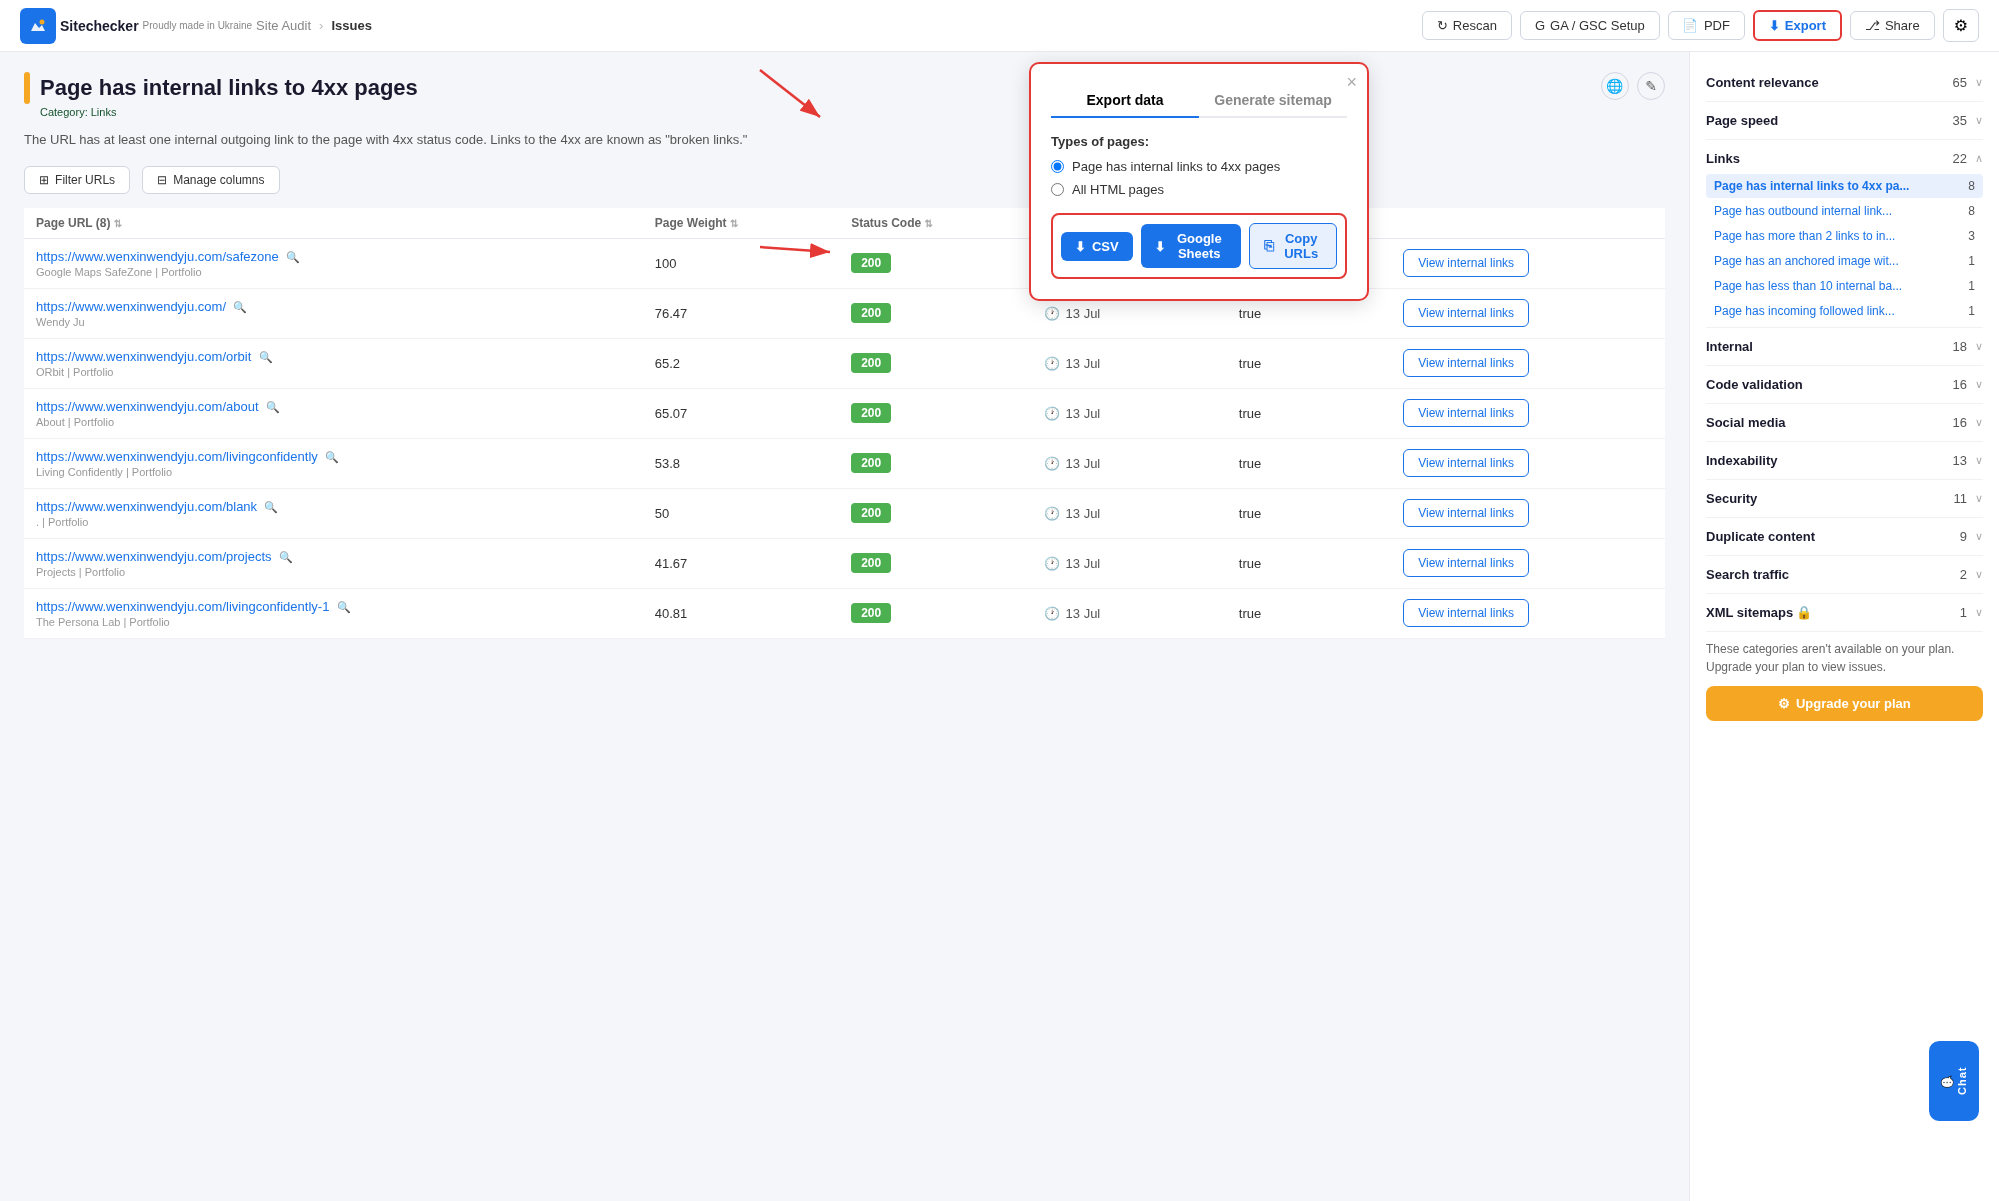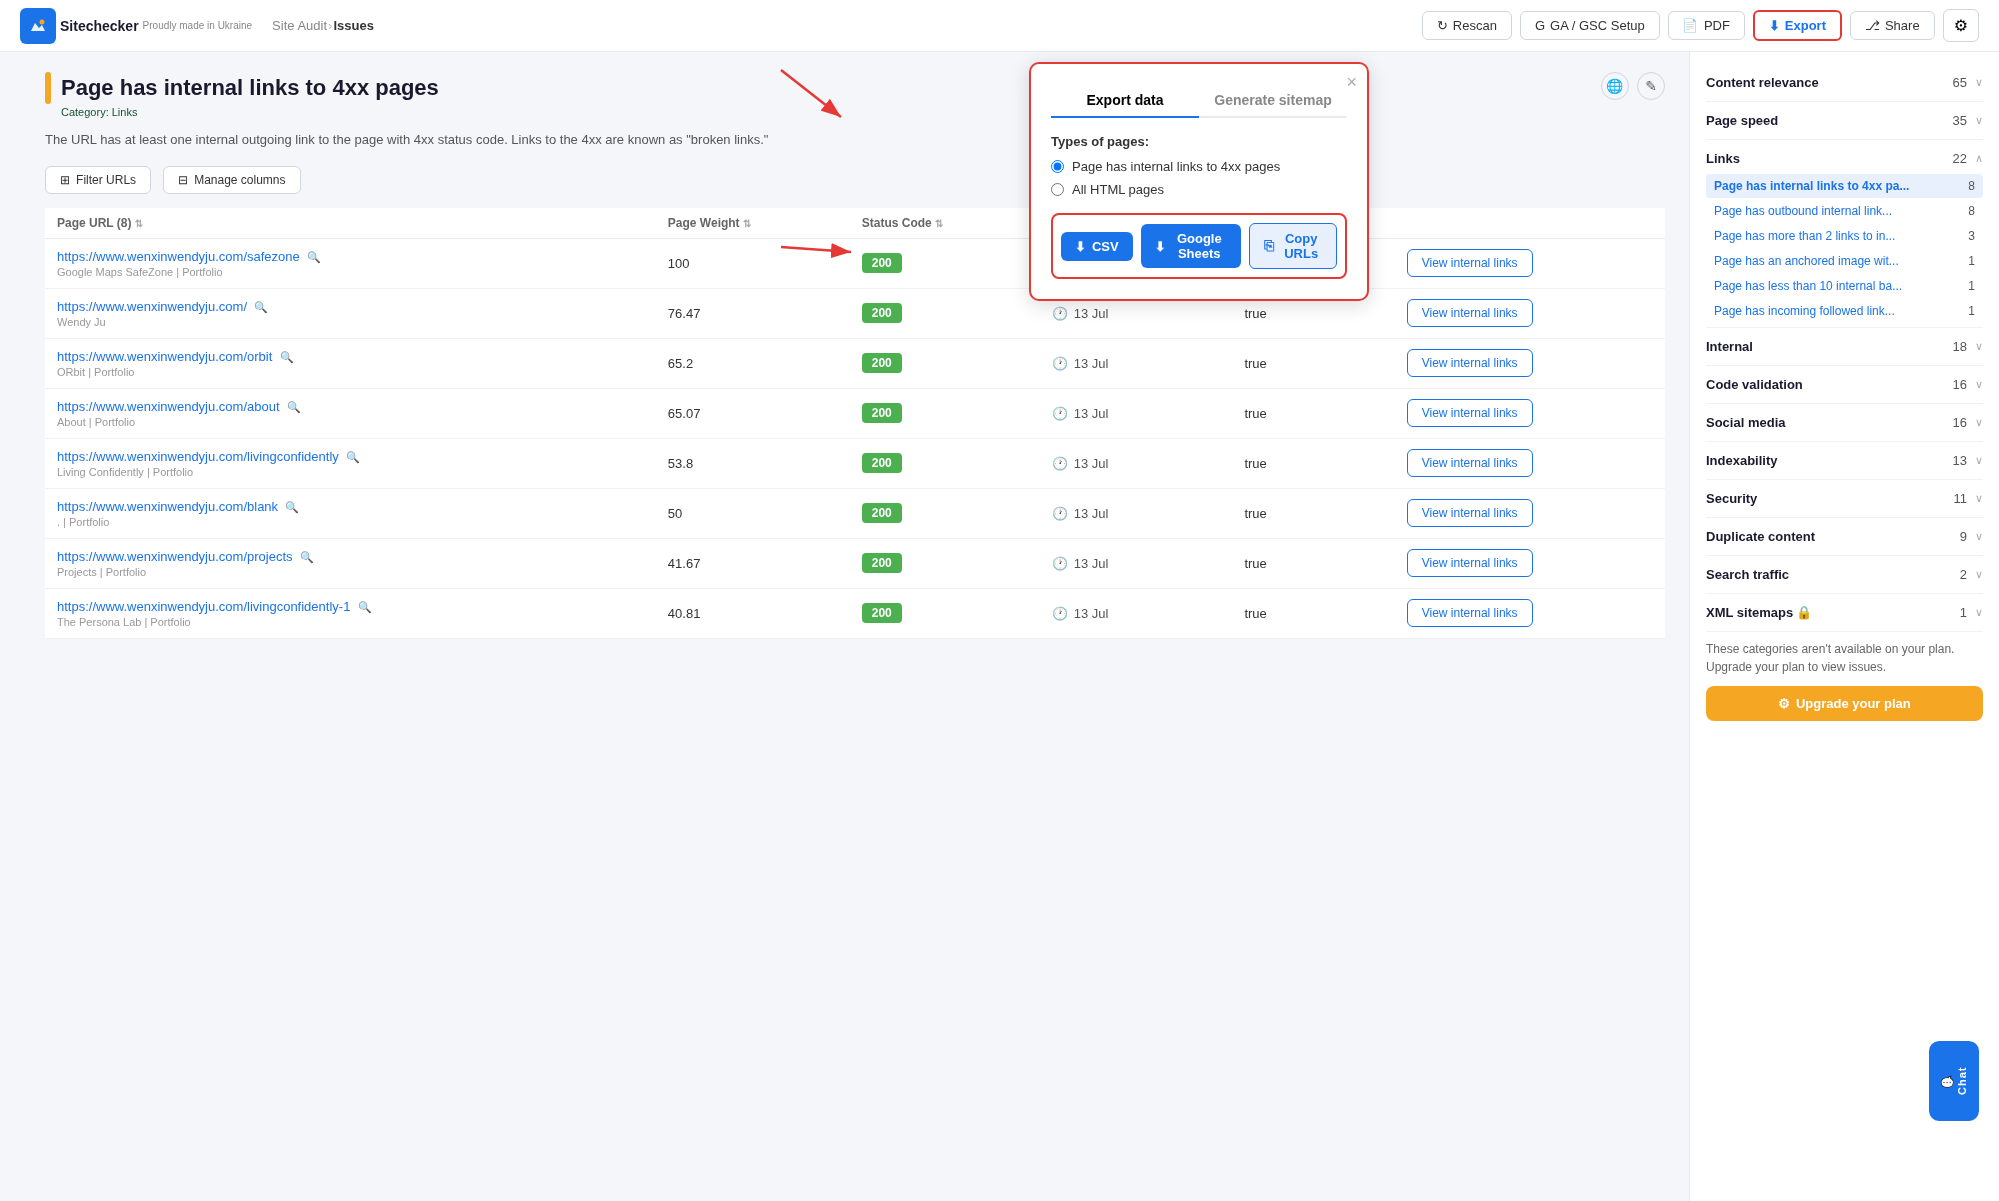--- a/index.html
+++ b/index.html
@@ -5,37 +5,37 @@
     * { box-sizing: border-box; margin: 0; padding: 0; }
     body { font-family: -apple-system, BlinkMacSystemFont, 'Segoe UI', sans-serif; font-size: 13px; background: #f5f6fa; color: #333; }
 
     
     .top-nav {
       display: flex; align-items: center; justify-content: space-between;
       background: #fff; padding: 0 20px; height: 52px;
       border-bottom: 1px solid #e8eaf0; position: relative; z-index: 10;
     }
     .nav-logo { display: flex; align-items: center; gap: 4px; }
-    .nav-breadcrumb { display: flex; align-items: center; gap: 1px; font-size: 13px; color: #555; margin-left: 20px; }
+    .nav-breadcrumb { display: flex; align-items: center; gap: 8px; font-size: 13px; color: #555; margin-left: 4px; }
     .nav-breadcrumb .separator { color: #bbb; }
     .nav-breadcrumb .current { font-weight: 600; color: #333; }
     .nav-left { display: flex; align-items: center; }
     .nav-actions { display: flex; align-items: center; gap: 8px; }
     .nav-btn {
       display: flex; align-items: center; gap: 5px;
       padding: 6px 14px; border-radius: 6px; border: 1.5px solid #d0d5e0;
       background: #fff; color: #333; font-size: 13px; cursor: pointer; font-weight: 500;
     }
     .nav-btn.export-btn {
       border: 2px solid #e53935; color: #1a73e8; font-weight: 600;
     }
     .gear-btn { padding: 6px 10px; border-radius: 6px; border: 1.5px solid #d0d5e0; background: #fff; cursor: pointer; font-size: 16px; }
 
     
-    .main-wrapper { display: flex; min-height: calc(100vh - 52px); padding-left: 21px; }
+    .main-wrapper { display: flex; min-height: calc(100vh - 52px); }
 
     
     .content-area { flex: 1; padding: 20px 24px; position: relative; }
 
     
     .issue-header { display: flex; align-items: flex-start; justify-content: space-between; margin-bottom: 4px; }
     .issue-title-row { display: flex; align-items: center; gap: 10px; }
     .issue-title-icon { width: 6px; height: 32px; background: #f5a623; border-radius: 3px; }
     .issue-title { font-size: 22px; font-weight: 700; color: #1a1a2e; }
     .issue-category { color: #14532d; font-size: 11px; margin-top: 2px; margin-left: 16px; }

